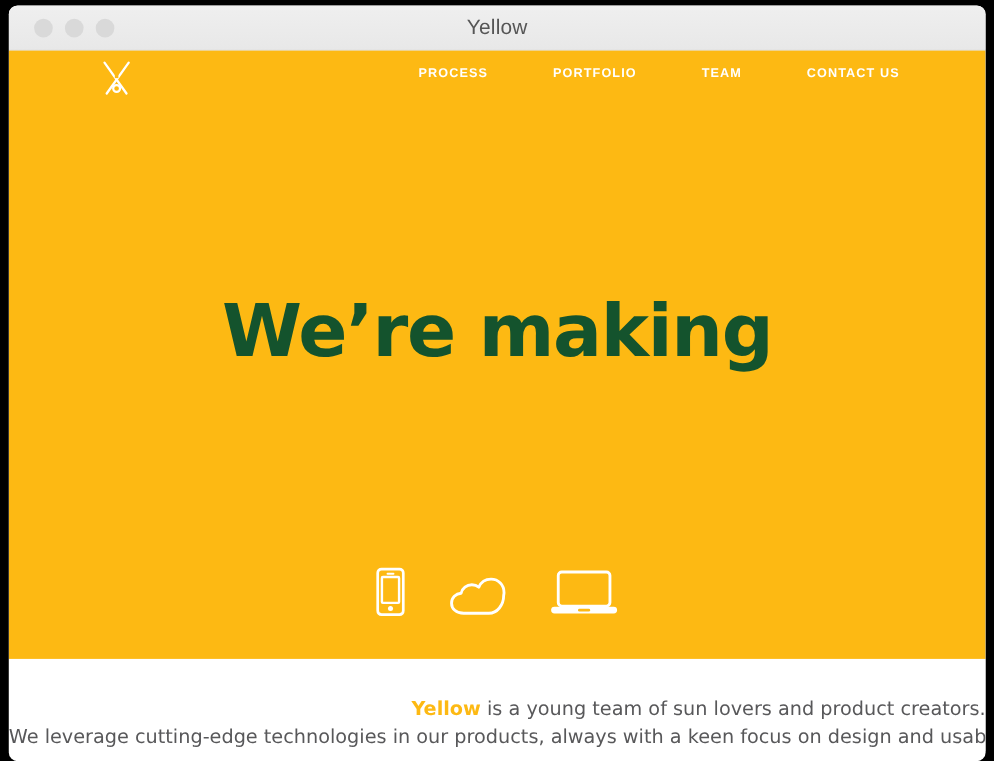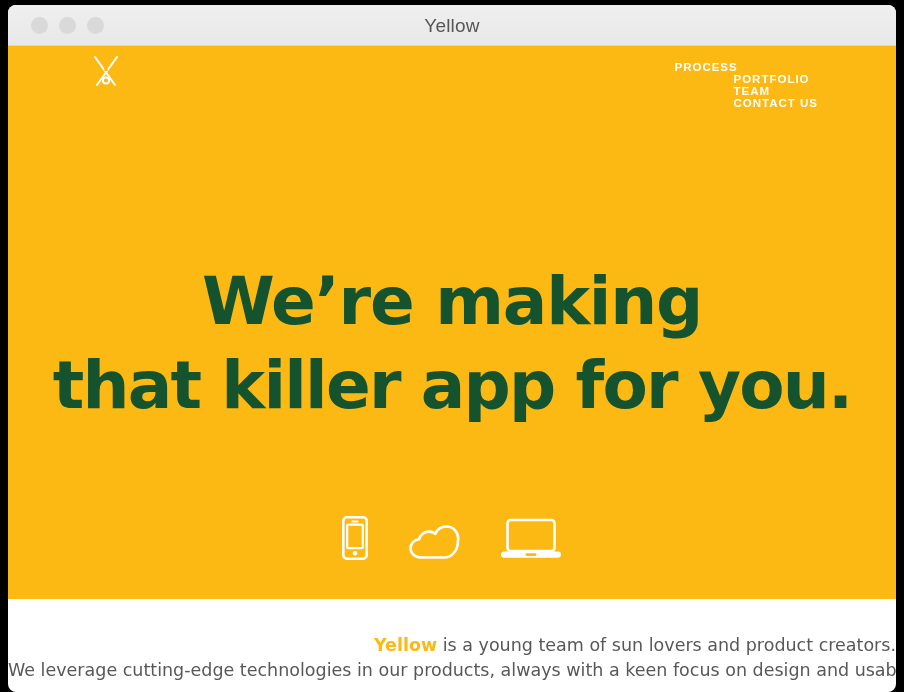--- a/index.html
+++ b/index.html
@@ -88,22 +88,21 @@
     left: 80px;
     top: 7px;
     width: 36px;
     height: 36px;
   }
   #nav-links {
     position: absolute;
     right: 78px;
     top: 15px;
     display: flex;
-    align-items: flex-start;
-    flex-direction: column;
+    align-items: flex-end;
   }
   .nav-link {
     color: #ffffff;
     font-size: 11.5px;
     font-weight: bold;
     letter-spacing: 1.0px;
     text-decoration: none;
     margin-left: 59px;
     font-family: "Liberation Sans", sans-serif;
     white-space: nowrap;
@@ -188,21 +187,20 @@
         <div id="nav-links">
           <a class="nav-link" href="#">PROCESS</a>
           <a class="nav-link" href="#">PORTFOLIO</a>
           <a class="nav-link" href="#">TEAM</a>
           <a class="nav-link" href="#">CONTACT US</a>
         </div>
       </div>
 
       <h1 id="headline">
         <span class="line line1">We’re making</span>
-        <span class="line line2">that killer app for you.</span>
       </h1>
 
       <div id="devices">
 
         <span class="device-icon">
           <svg width="26" height="44" viewBox="0 0 26 44" aria-hidden="true">
             <rect x="1.3" y="1.3" width="23.4" height="41.4" rx="3.6" ry="3.6" fill="none" stroke="#ffffff" stroke-width="2.6"></rect>
             <rect x="5.2" y="8.6" width="15.6" height="23.5" rx="0.8" ry="0.8" fill="none" stroke="#ffffff" stroke-width="2.2"></rect>
             <rect x="9.4" y="4.6" width="7.2" height="1.9" rx="0.9" ry="0.9" fill="#ffffff"></rect>
             <circle cx="13" cy="37.2" r="2.3" fill="#ffffff"></circle>

